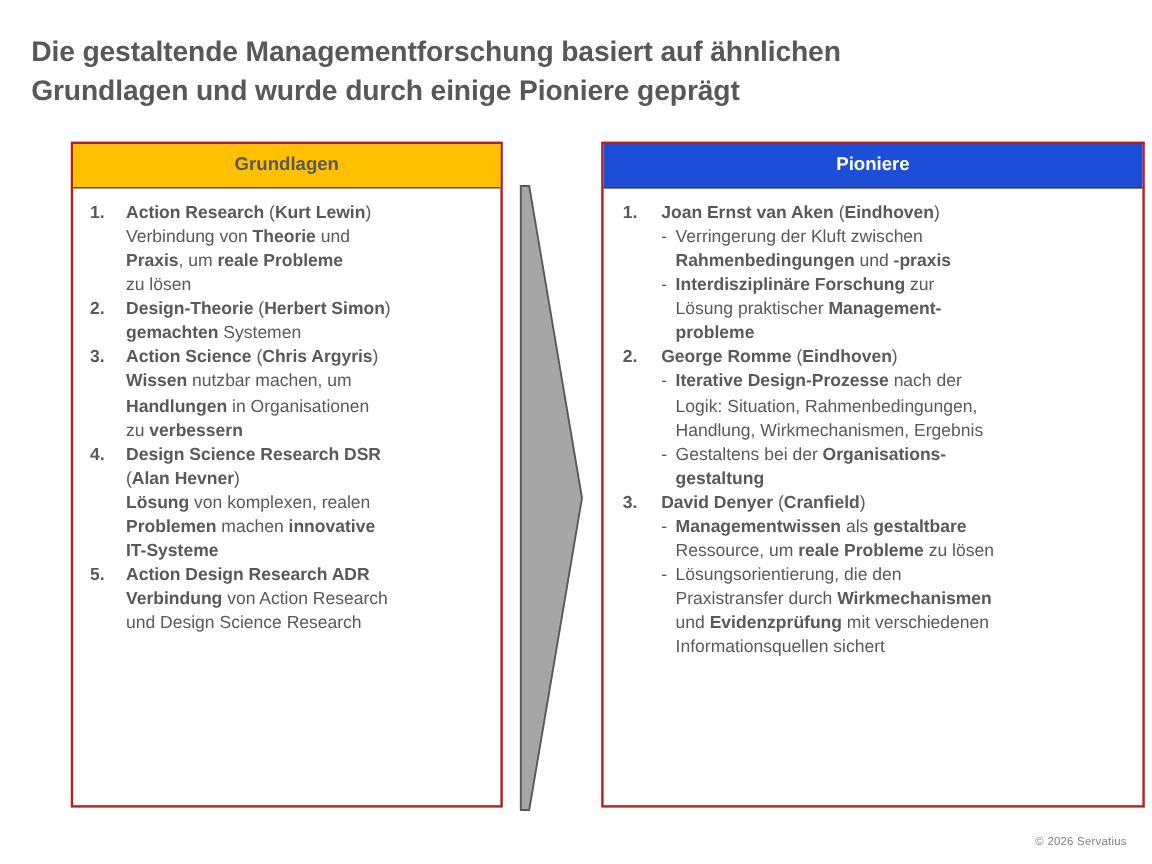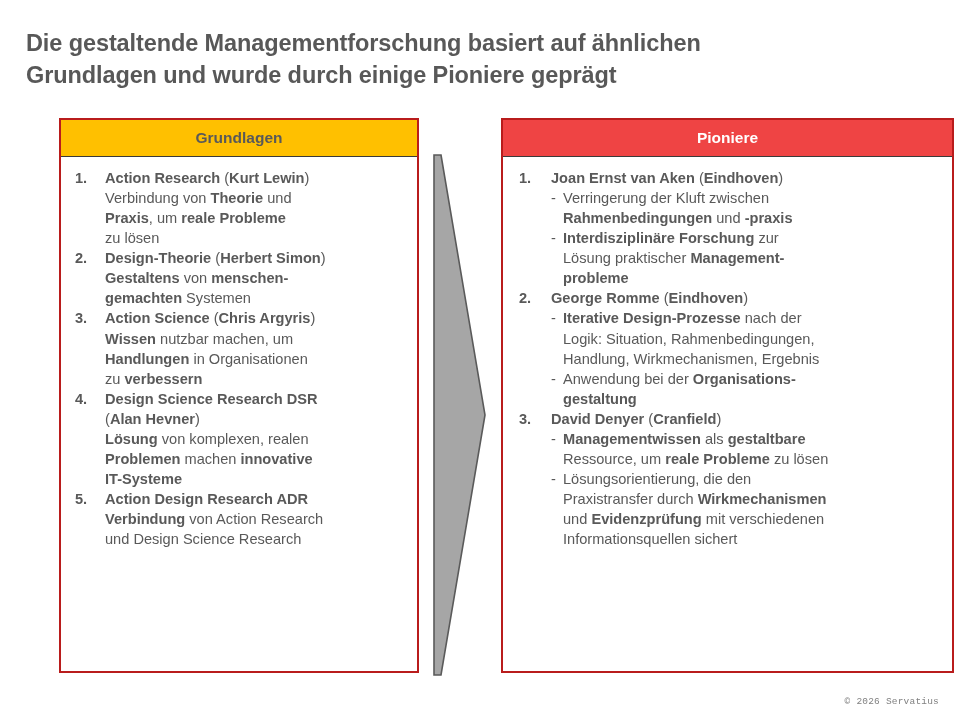--- a/index.html
+++ b/index.html
@@ -53,21 +53,21 @@
     box-sizing: border-box;
     height: 37px;
     line-height: 36px;
     text-align: center;
     font-size: 15.5px;
     font-weight: bold;
     color: #595959;
     border-bottom: 1px solid #3a3a3a;
   }
   #panel-left  .panel-header { background: #FFC000; }
-  #panel-right .panel-header { background: #ef4444; color: #ffffff; }
+  #panel-right .panel-header { background: #1d4ed8; color: #ffffff; }
 
   .panel-body {
     box-sizing: border-box;
     padding: 11px 6px 0 6px;
     font-size: 14.6px;
     line-height: 1.375;
   }
 
   
   ol.items {
@@ -113,21 +113,21 @@
     top: 150px;
     width: 62px;
     height: 530px;
   }
 
   
   #copyright {
     position: absolute;
     right: 21px;
     bottom: 13px;
-    font-family: Liberation Mono, monospace;
+    font-family: Liberation Sans, sans-serif;
     font-size: 9.5px;
     color: #808080;
     letter-spacing: 0.2px;
   }
 </style>
 </head>
 <body>
 
 <div id="slide">
 
@@ -143,21 +143,20 @@
           <li>
             <span class="num">1.</span>
             <span class="ln"><span class="b">Action Research</span><span> (</span><span class="b">Kurt Lewin</span><span>)</span></span>
             <span class="ln"><span>Verbindung von </span><span class="b">Theorie</span><span> und</span></span>
             <span class="ln"><span class="b">Praxis</span><span>, um </span><span class="b">reale Probleme</span></span>
             <span class="ln"><span>zu lösen</span></span>
           </li>
           <li>
             <span class="num">2.</span>
             <span class="ln"><span class="b">Design-Theorie</span><span> (</span><span class="b">Herbert Simon</span><span>)</span></span>
-            <span class="ln"><span class="b">Gestaltens</span><span> von </span><span class="b">menschen-</span></span>
             <span class="ln"><span class="b">gemachten</span><span> Systemen</span></span>
           </li>
           <li>
             <span class="num">3.</span>
             <span class="ln"><span class="b">Action Science</span><span> (</span><span class="b">Chris Argyris</span><span>)</span></span>
             <span class="ln"><span class="b">Wissen</span><span> nutzbar machen, um</span></span>
             <span class="ln"><span class="b">Handlungen</span><span> in Organisationen</span></span>
             <span class="ln"><span>zu </span><span class="b">verbessern</span></span>
           </li>
           <li>
@@ -194,21 +193,21 @@
             <span class="dash"><span class="dmark">-</span><span class="b">Interdisziplinäre Forschung</span><span> zur</span></span>
             <span class="ln" style="padding-left: 12px;"><span>Lösung praktischer </span><span class="b">Management-</span></span>
             <span class="ln" style="padding-left: 12px;"><span class="b">probleme</span></span>
           </li>
           <li>
             <span class="num">2.</span>
             <span class="ln"><span class="b">George Romme</span><span> (</span><span class="b">Eindhoven</span><span>)</span></span>
             <span class="dash"><span class="dmark">-</span><span class="b">Iterative Design-Prozesse</span><span> nach der</span></span>
             <span class="ln" style="padding-left: 12px;"><span>Logik: Situation, Rahmenbedingungen,</span></span>
             <span class="ln" style="padding-left: 12px;"><span>Handlung, Wirkmechanismen, Ergebnis</span></span>
-            <span class="dash"><span class="dmark">-</span><span>Anwendung bei der </span><span class="b">Organisations-</span></span>
+            <span class="dash"><span class="dmark">-</span><span>Gestaltens bei der </span><span class="b">Organisations-</span></span>
             <span class="ln" style="padding-left: 12px;"><span class="b">gestaltung</span></span>
           </li>
           <li>
             <span class="num">3.</span>
             <span class="ln"><span class="b">David Denyer</span><span> (</span><span class="b">Cranfield</span><span>)</span></span>
             <span class="dash"><span class="dmark">-</span><span class="b">Managementwissen</span><span> als </span><span class="b">gestaltbare</span></span>
             <span class="ln" style="padding-left: 12px;"><span>Ressource, um </span><span class="b">reale Probleme</span><span> zu lösen</span></span>
             <span class="dash"><span class="dmark">-</span><span>Lösungsorientierung, die den</span></span>
             <span class="ln" style="padding-left: 12px;"><span>Praxistransfer durch </span><span class="b">Wirkmechanismen</span></span>
             <span class="ln" style="padding-left: 12px;"><span>und </span><span class="b">Evidenzprüfung</span><span> mit verschiedenen</span></span>

